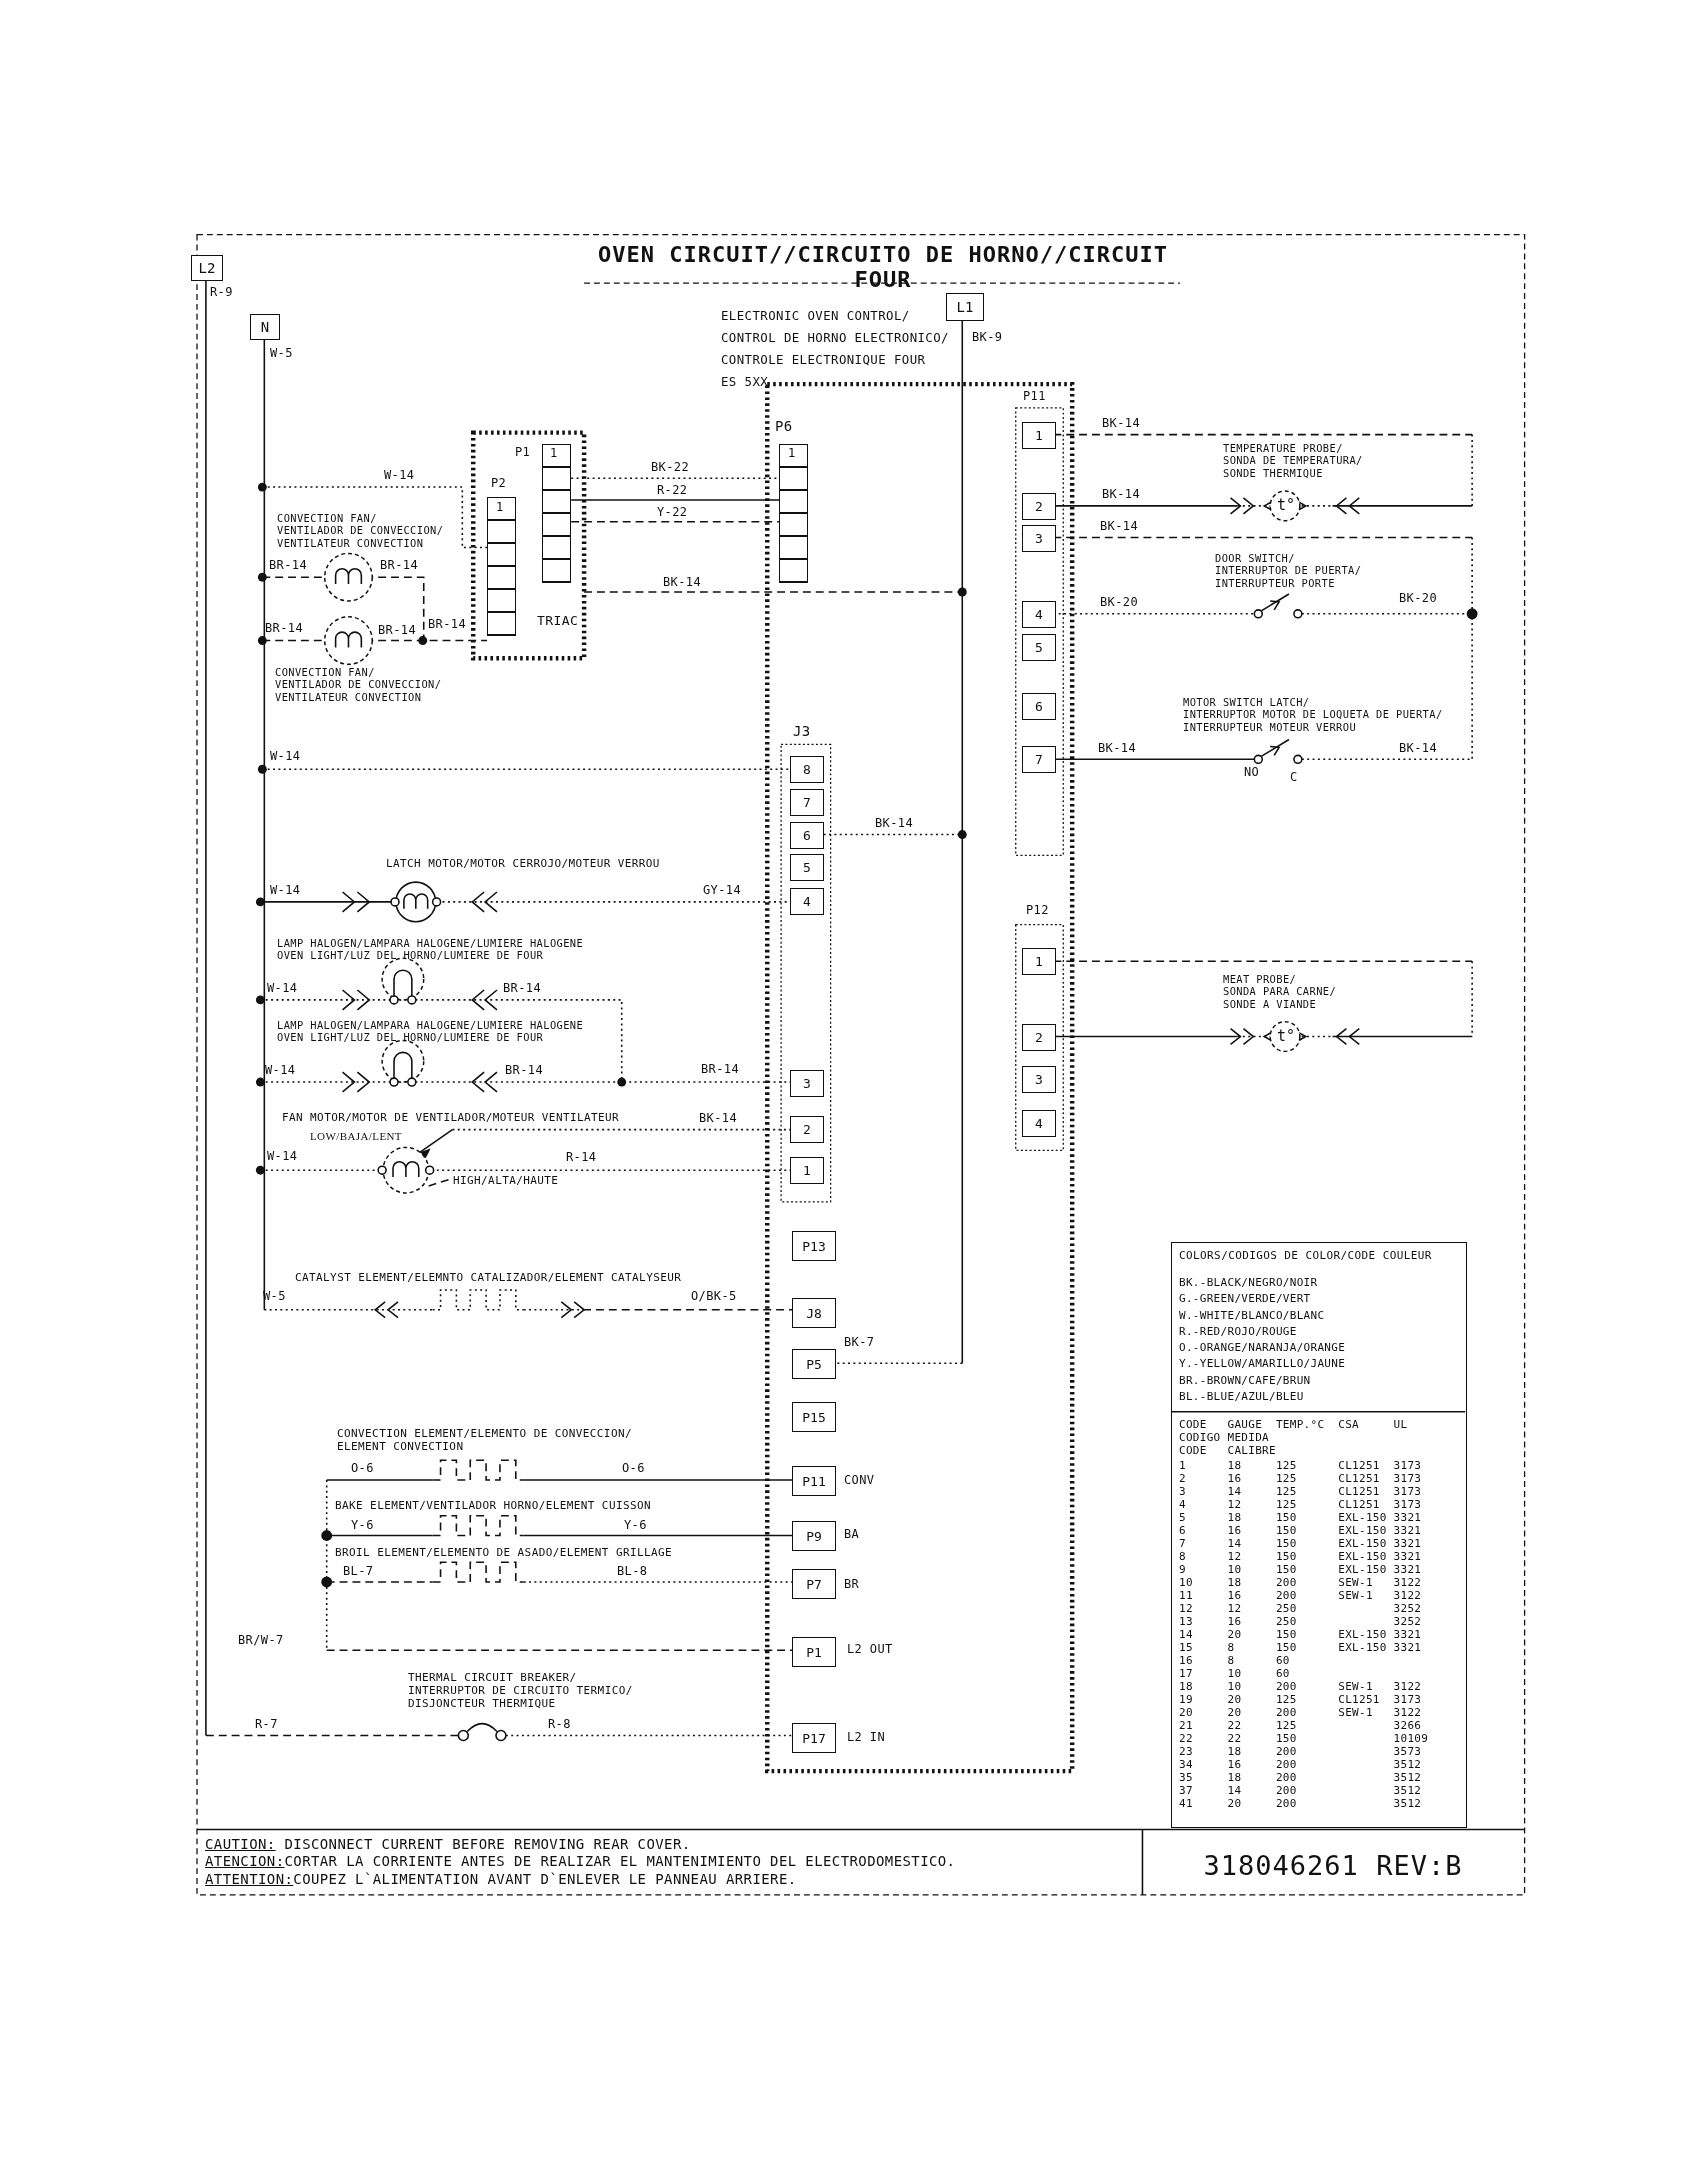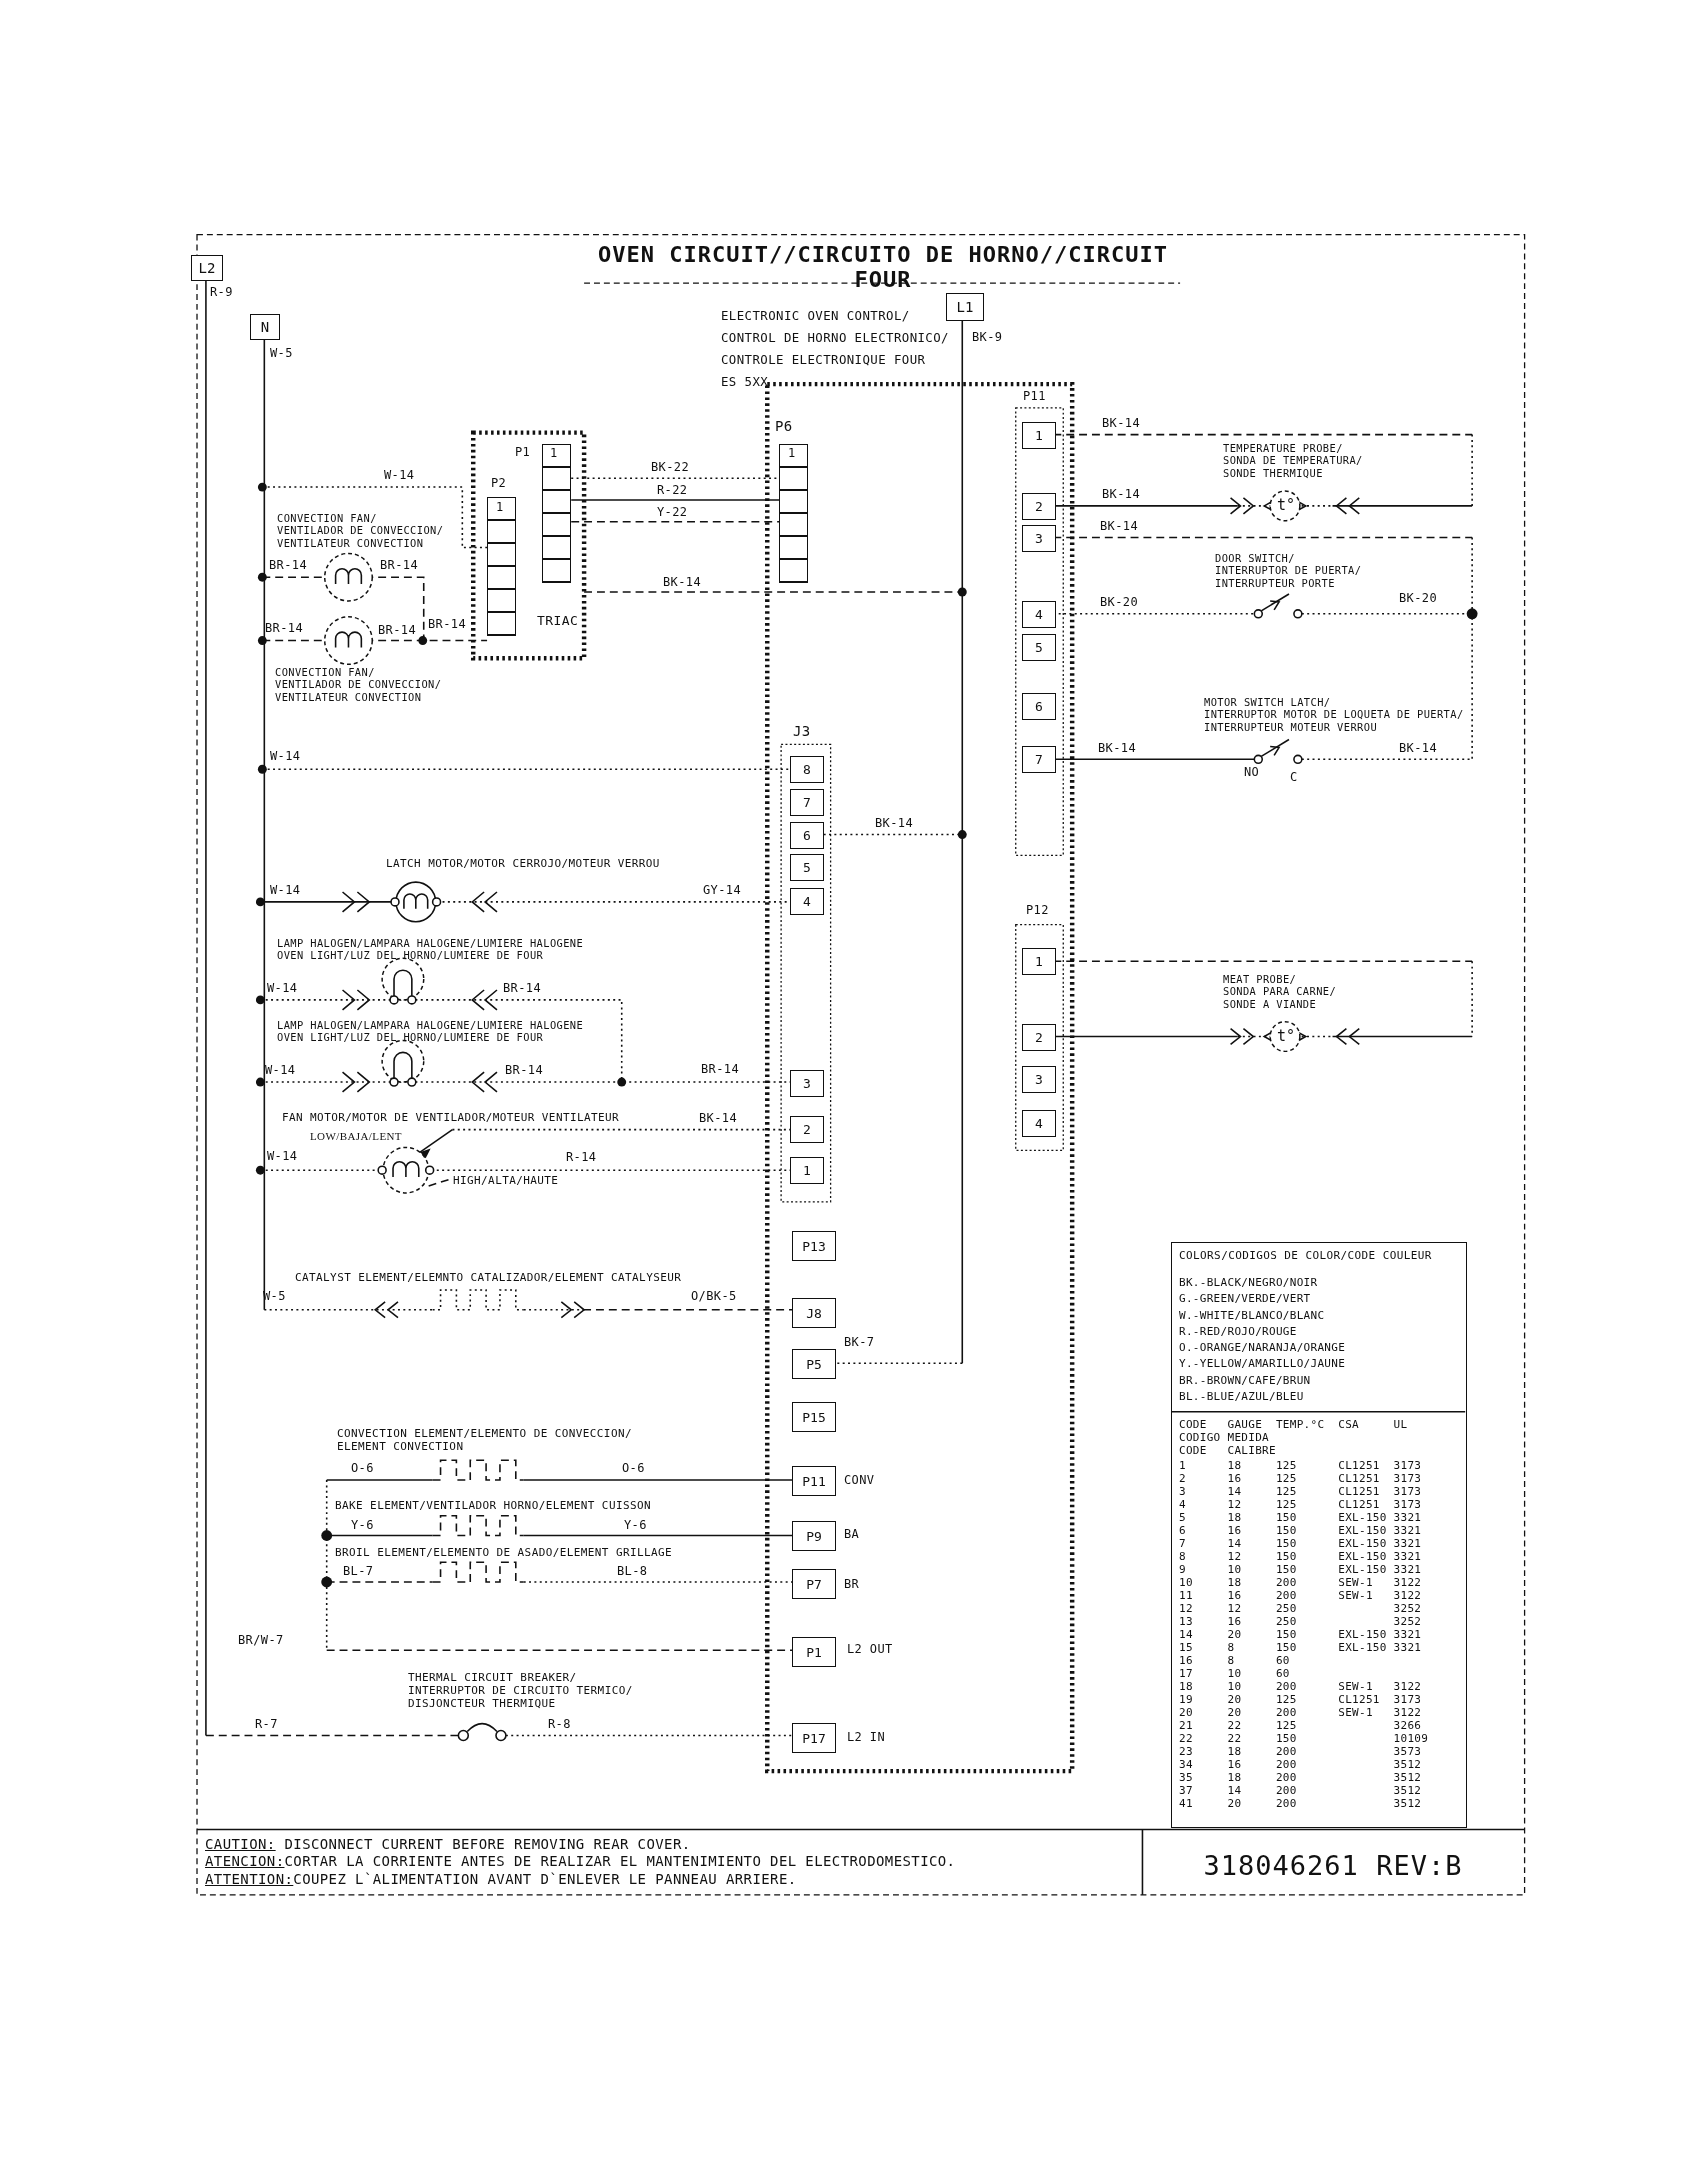--- a/index.html
+++ b/index.html
@@ -321,21 +321,21 @@
   <div class="lb md" style="left:335px;top:1546px;">BROIL ELEMENT/ELEMENTO DE ASADO/ELEMENT GRILLAGE</div>
   <div class="lb md" style="left:388px;top:1671px;margin-left:20px;">THERMAL CIRCUIT BREAKER/
 INTERRUPTOR DE CIRCUITO TERMICO/
 DISJONCTEUR THERMIQUE</div>
   <div class="lb sm" style="left:1223px;top:442px;">TEMPERATURE PROBE/
 SONDA DE TEMPERATURA/
 SONDE THERMIQUE</div>
   <div class="lb sm" style="left:1215px;top:552px;">DOOR SWITCH/
 INTERRUPTOR DE PUERTA/
 INTERRUPTEUR PORTE</div>
-  <div class="lb sm" style="left:1183px;top:696px;margin-left:21px;">MOTOR SWITCH LATCH/
+  <div class="lb sm" style="left:1183px;top:696px;">MOTOR SWITCH LATCH/
 INTERRUPTOR MOTOR DE LOQUETA DE PUERTA/
 INTERRUPTEUR MOTEUR VERROU</div>
   <div class="lb sm" style="left:1223px;top:973px;">MEAT PROBE/
 SONDA PARA CARNE/
 SONDE A VIANDE</div>
   <span class="tprobe" style="left:1277px;top:496px;">t°</span>
   <span class="tprobe" style="left:1277px;top:1027px;">t°</span>
 
   <div class="ctbox"></div>
   <div class="lb md" style="left:1179px;top:1249px;">COLORS/CODIGOS DE COLOR/CODE COULEUR</div>

